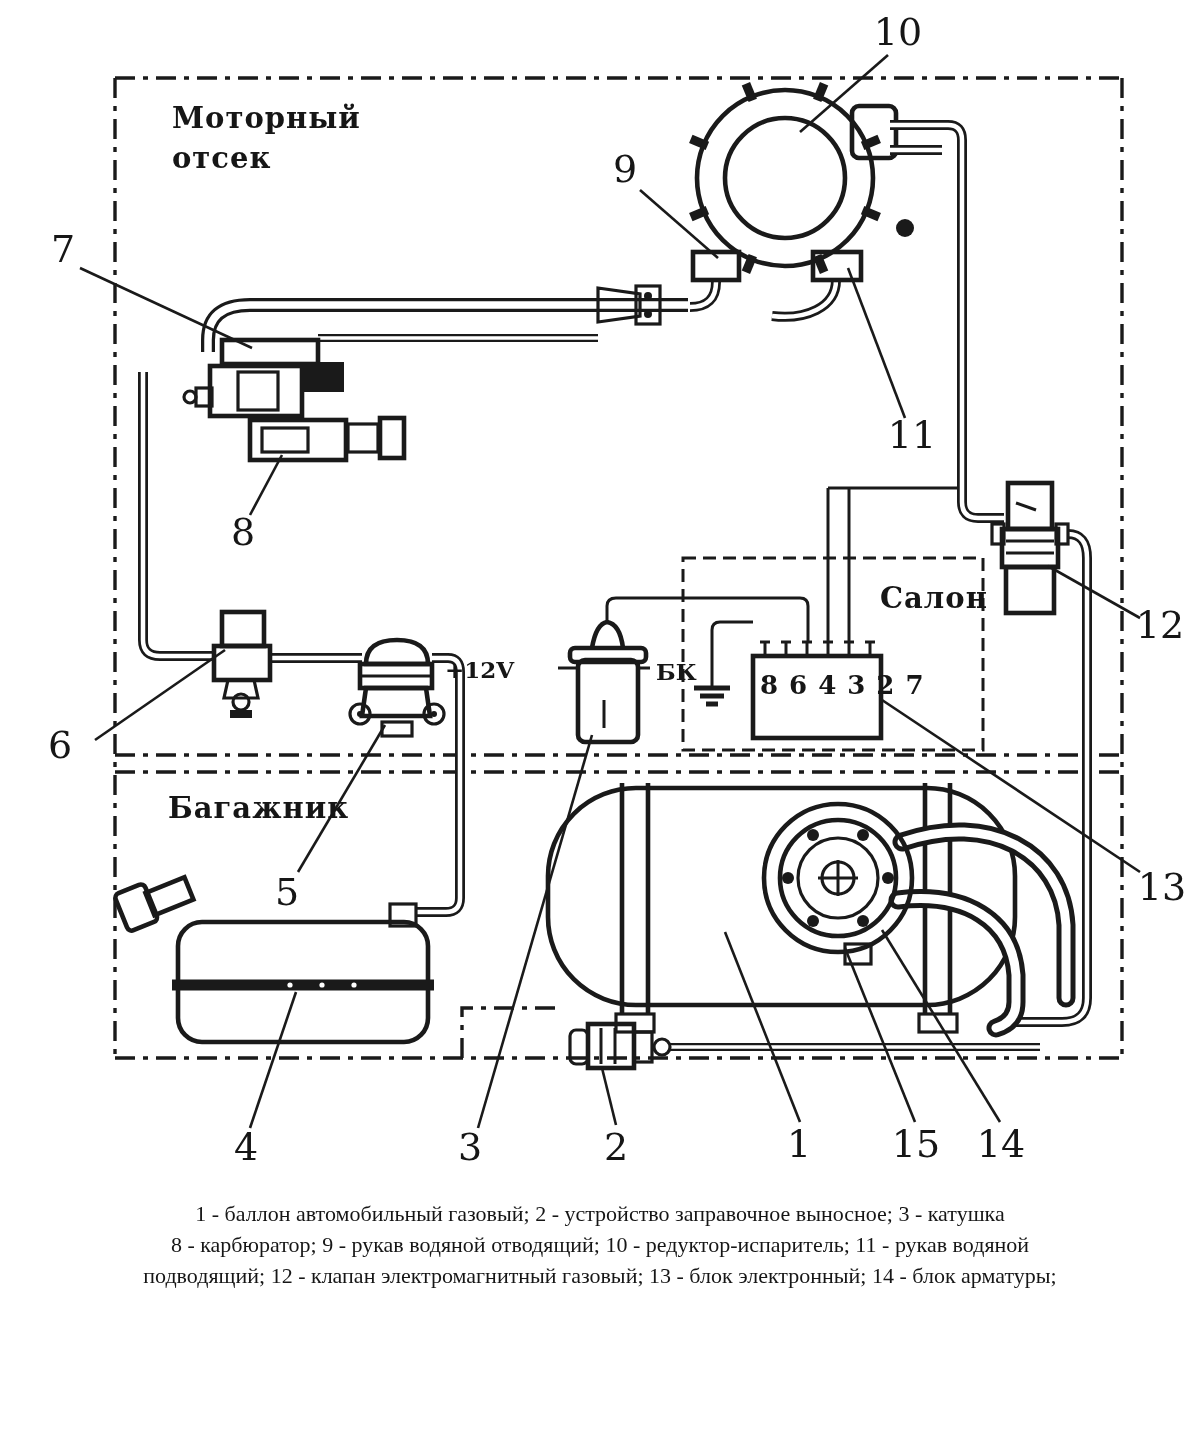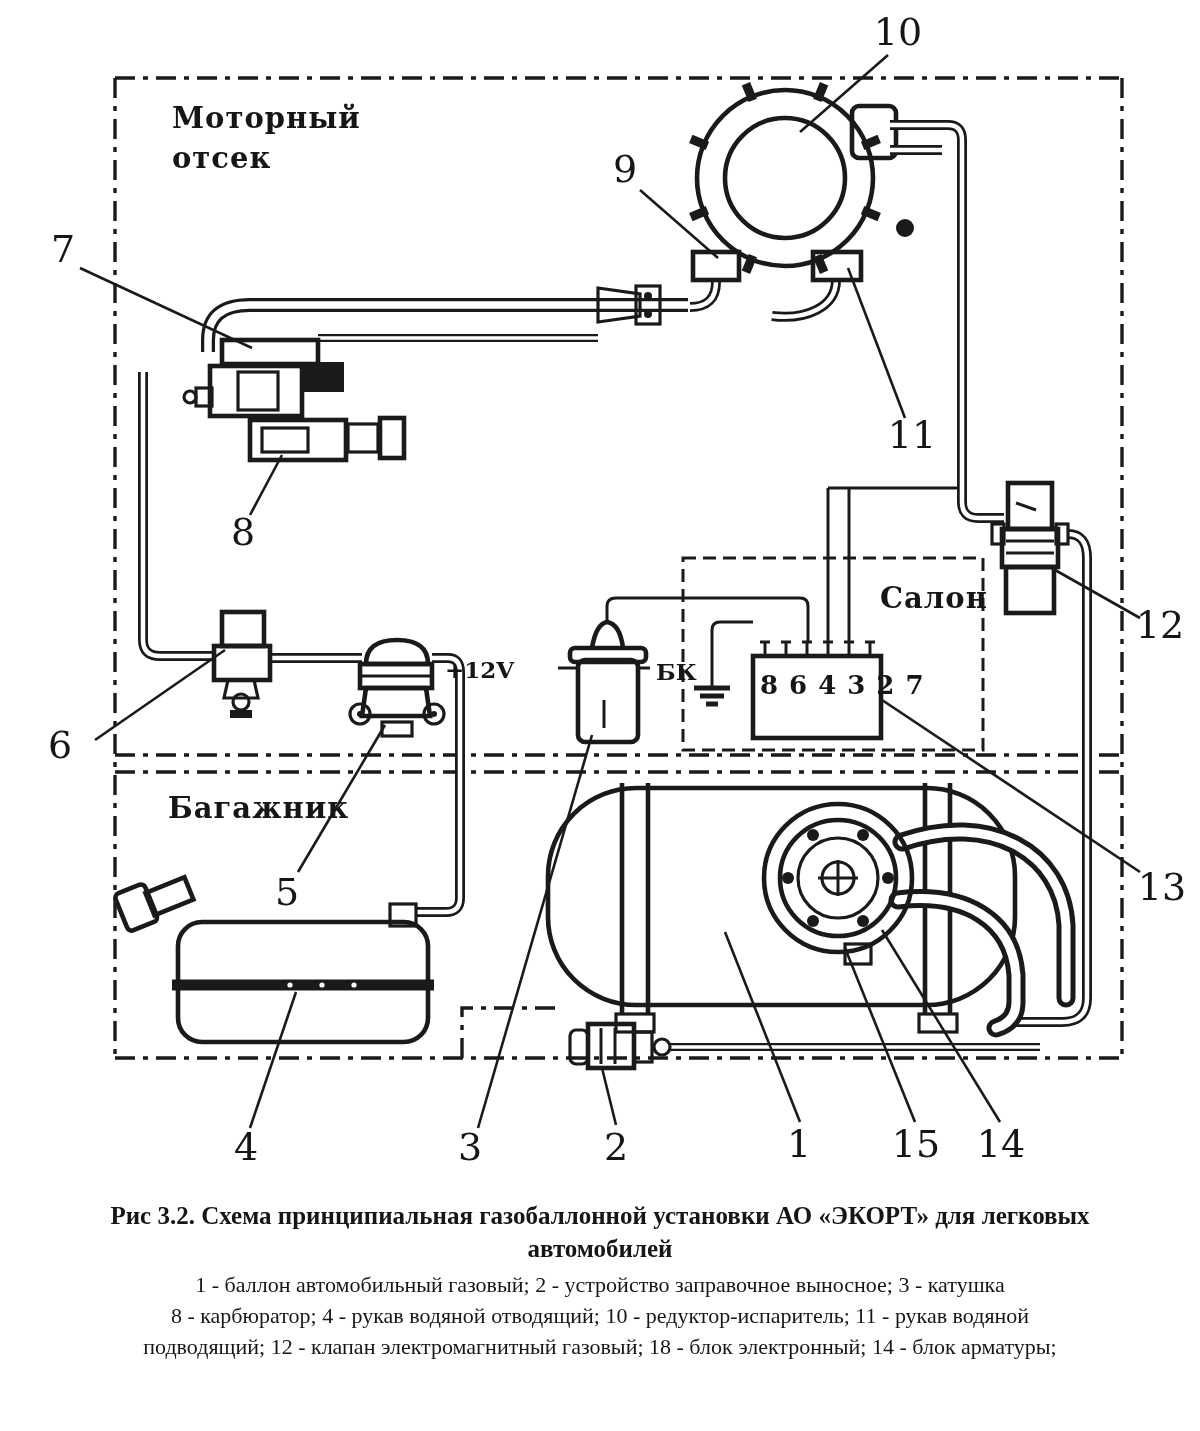--- a/index.html
+++ b/index.html
@@ -270,24 +270,20 @@
 
   <g>
     <text class="zone" x="172" y="128">Моторный</text>
     <text class="zone" x="172" y="168">отсек</text>
     <text class="zone" x="880" y="608">Салон</text>
     <text class="zone" x="168" y="818">Багажник</text>
   </g>
 
 </svg>
 
-<div class="caption">
-  <div>Рис 3.2. Схема принципиальная газобаллонной установки АО «ЭКОРТ» для легковых</div>
-  <div>автомобилей</div>
-</div>
 
 <div class="legend">
   <div>1 - баллон автомобильный газовый; 2 - устройство заправочное выносное; 3 - катушка</div>
-  <div>8 - карбюратор;  4 - рукав водяной отводящий; 10 - редуктор-испаритель; 11 - рукав водяной</div>
-  <div>подводящий; 12 - клапан электромагнитный газовый; 18 - блок электронный; 14 - блок арматуры;</div>
+  <div>8 - карбюратор;  9 - рукав водяной отводящий; 10 - редуктор-испаритель; 11 - рукав водяной</div>
+  <div>подводящий; 12 - клапан электромагнитный газовый; 13 - блок электронный; 14 - блок арматуры;</div>
 </div>
 
 </div>
 
 </body></html>

